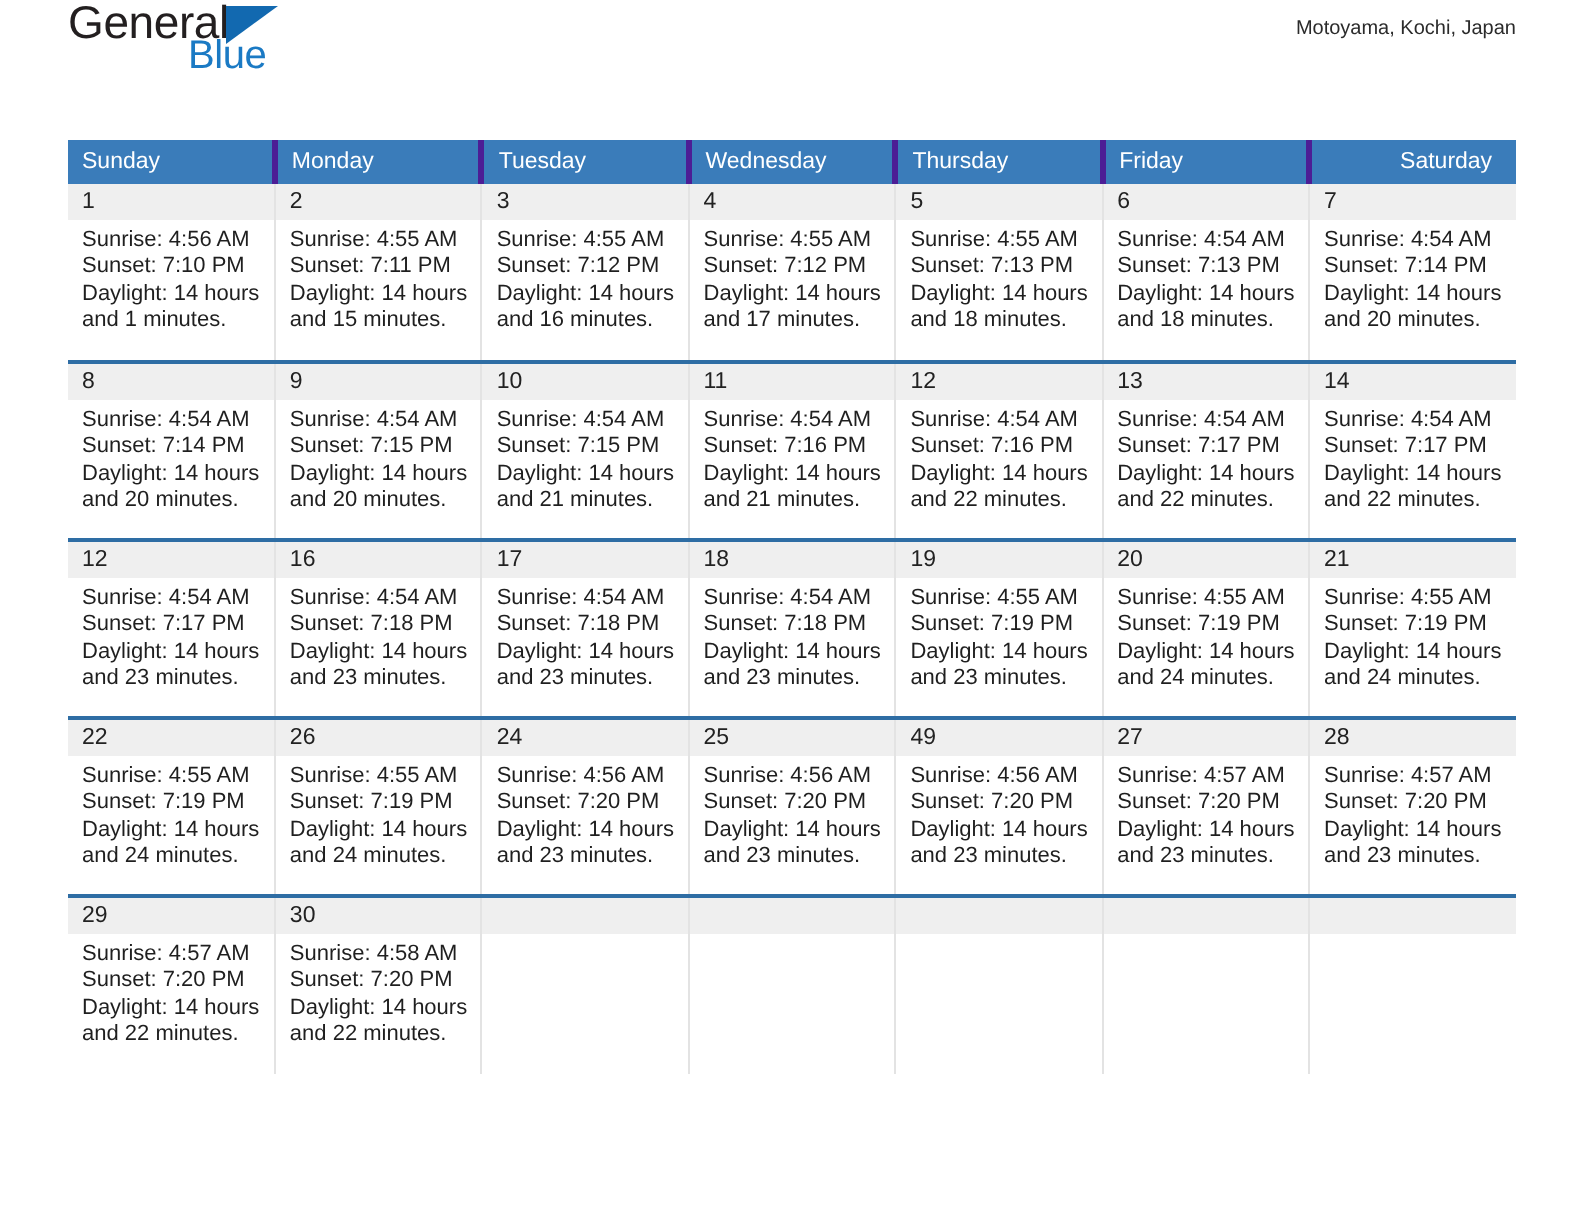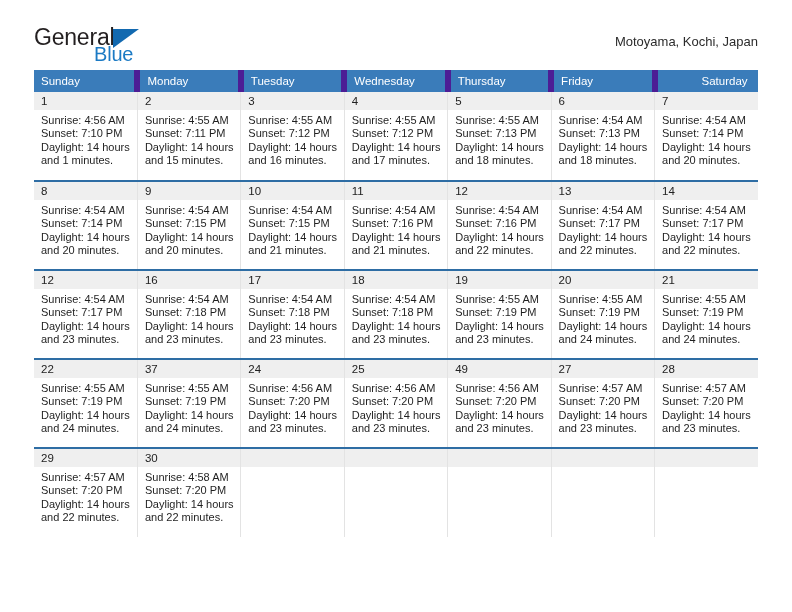--- a/index.html
+++ b/index.html
@@ -21,21 +21,20 @@
     box-sizing: border-box;
     padding: 0 34px;
   }
 
   
   .header {
     display: flex;
     align-items: flex-start;
     justify-content: space-between;
     height: 70px;
-    padding-top: 26px;
     box-sizing: border-box;
   }
   .brand {
     position: relative;
     width: 200px;
     line-height: 1;
     user-select: none;
   }
   .brand-row1 {
     font-size: 23px;
@@ -65,42 +64,42 @@
     padding-top: 0px;
   }
   .cal-title {
     font-size: 29px;
     color: #2b2b2b;
     font-weight: normal;
     line-height: 1.1;
     margin: 0;
   }
   .cal-subtitle {
-    font-size: 13px;
+    font-size: 10px;
     color: #2b2b2b;
     margin-top: 9px;
     line-height: 1.1;
   }
 
   
   .calendar {
     width: 724px;
     border-collapse: collapse;
     table-layout: fixed;
   }
   .calendar th {
     background: #3a7cba;
     color: #ffffff;
     font-size: 11.5px;
     font-weight: normal;
     text-align: left;
     padding: 5px 0 5px 7px;
     height: 20px;
     box-sizing: border-box;
-    border-right: 6px solid #4c1d95;
+    border-right: 3px solid #4c1d95;
   }
   .calendar th:last-child { border-right: none; padding-left: 44px; }
 
   .calendar td {
     vertical-align: top;
     padding: 0;
     border-top: 2px solid #2e6da4;
     border-right: 1px solid #e3e3e3;
     height: 89px;
     box-sizing: border-box;
@@ -364,21 +363,21 @@
           <td class="day-cell">
             <div class="daynum">22</div>
             <div class="info">
               <div>Sunrise: 4:55 AM</div>
               <div>Sunset: 7:19 PM</div>
               <div>Daylight: 14 hours</div>
               <div>and 24 minutes.</div>
             </div>
           </td>
           <td class="day-cell">
-            <div class="daynum">37</div>
+            <div class="daynum">26</div>
             <div class="info">
               <div>Sunrise: 4:55 AM</div>
               <div>Sunset: 7:19 PM</div>
               <div>Daylight: 14 hours</div>
               <div>and 24 minutes.</div>
             </div>
           </td>
           <td class="day-cell">
             <div class="daynum">24</div>
             <div class="info">

